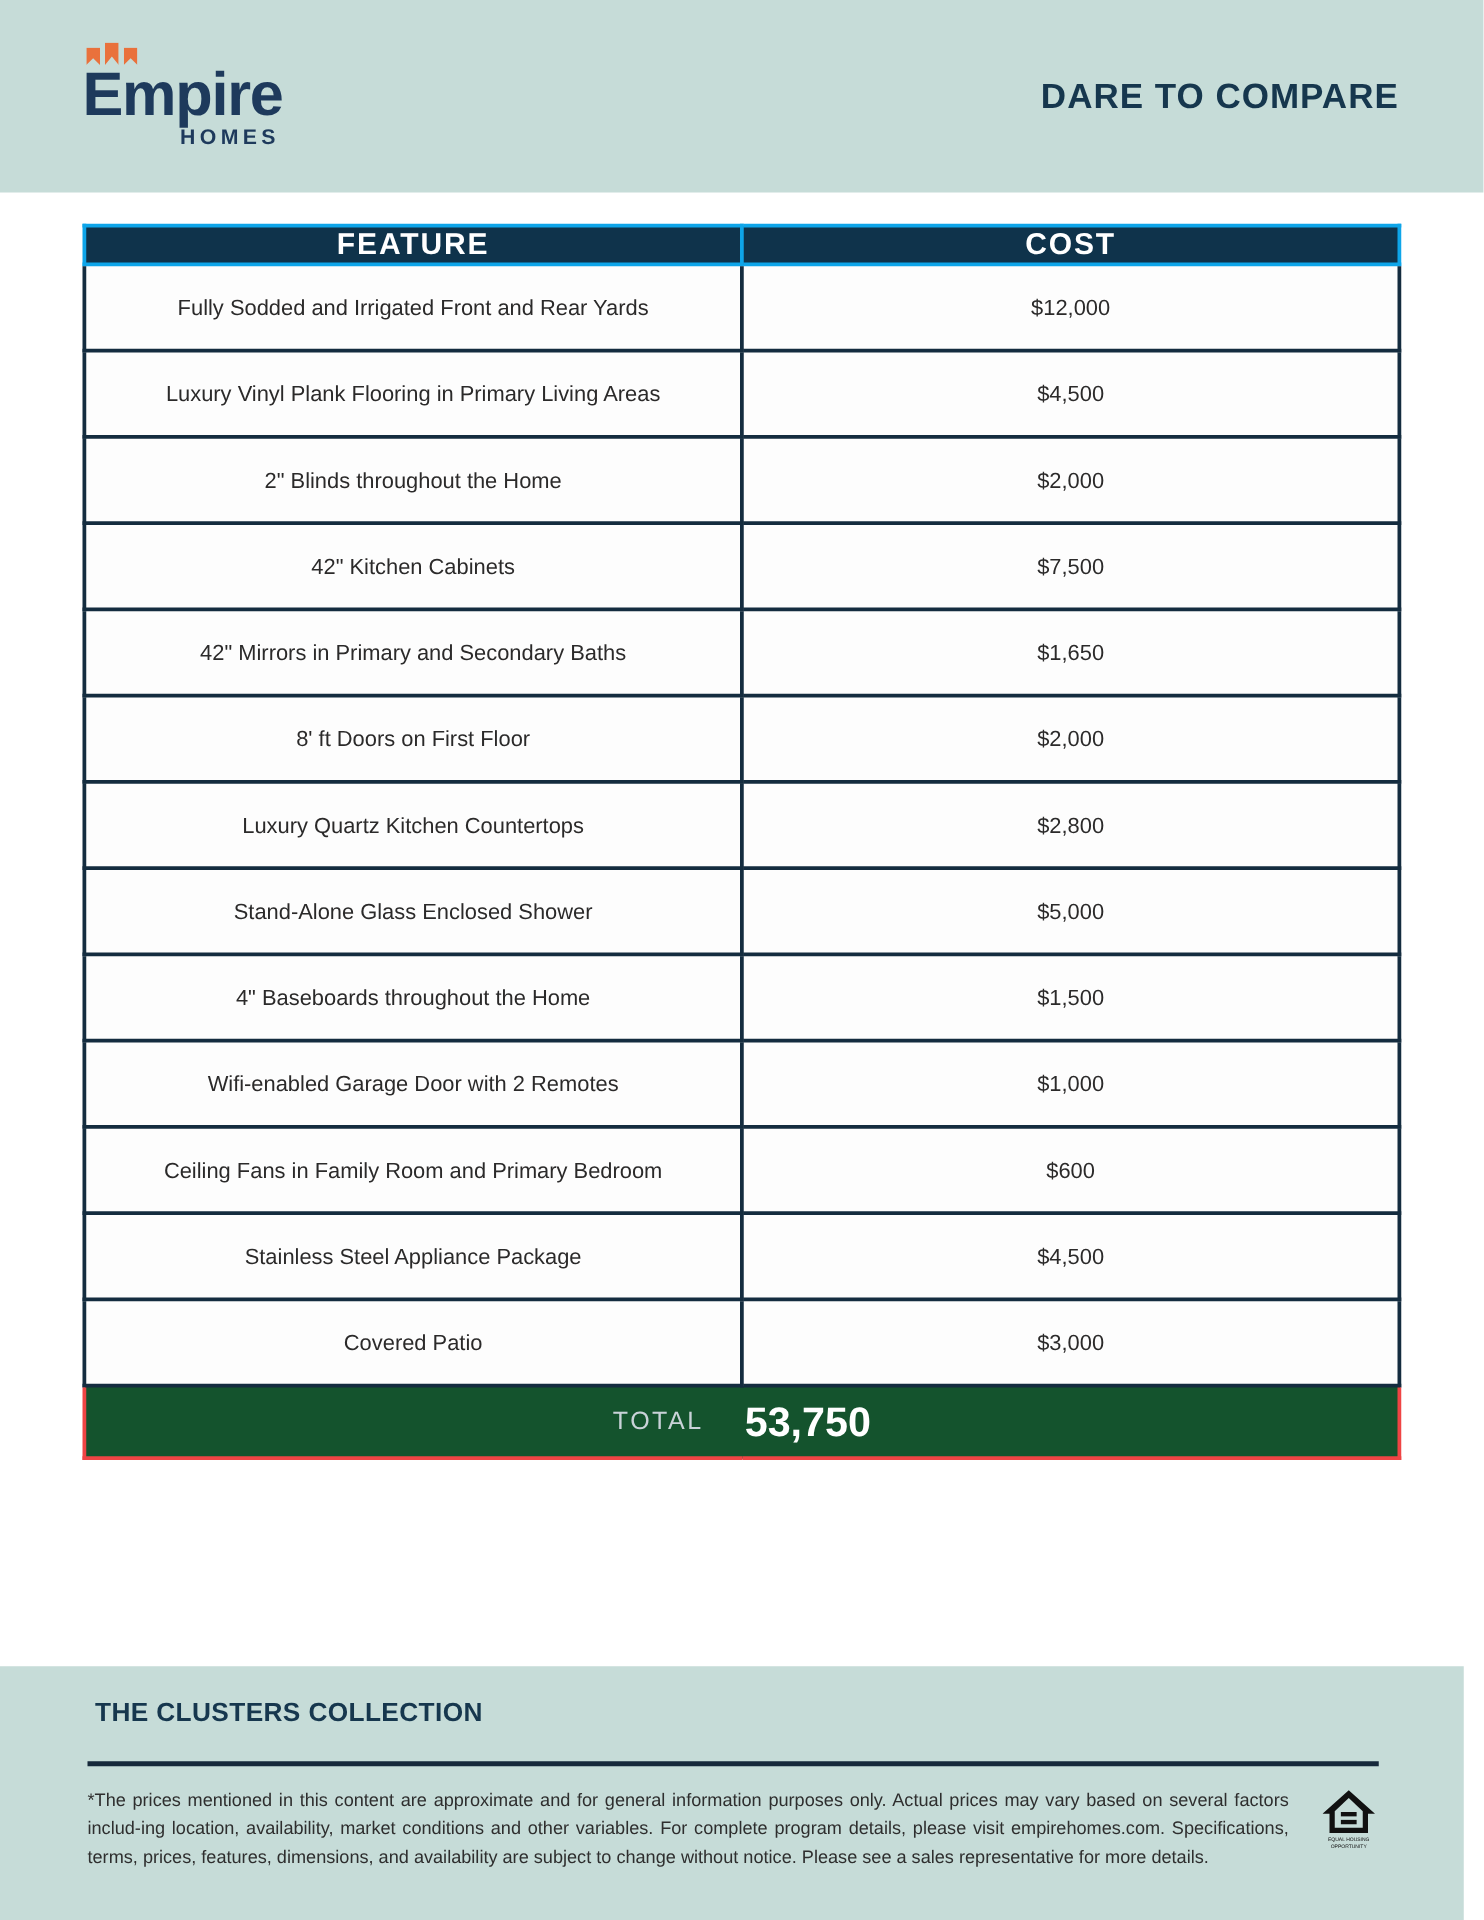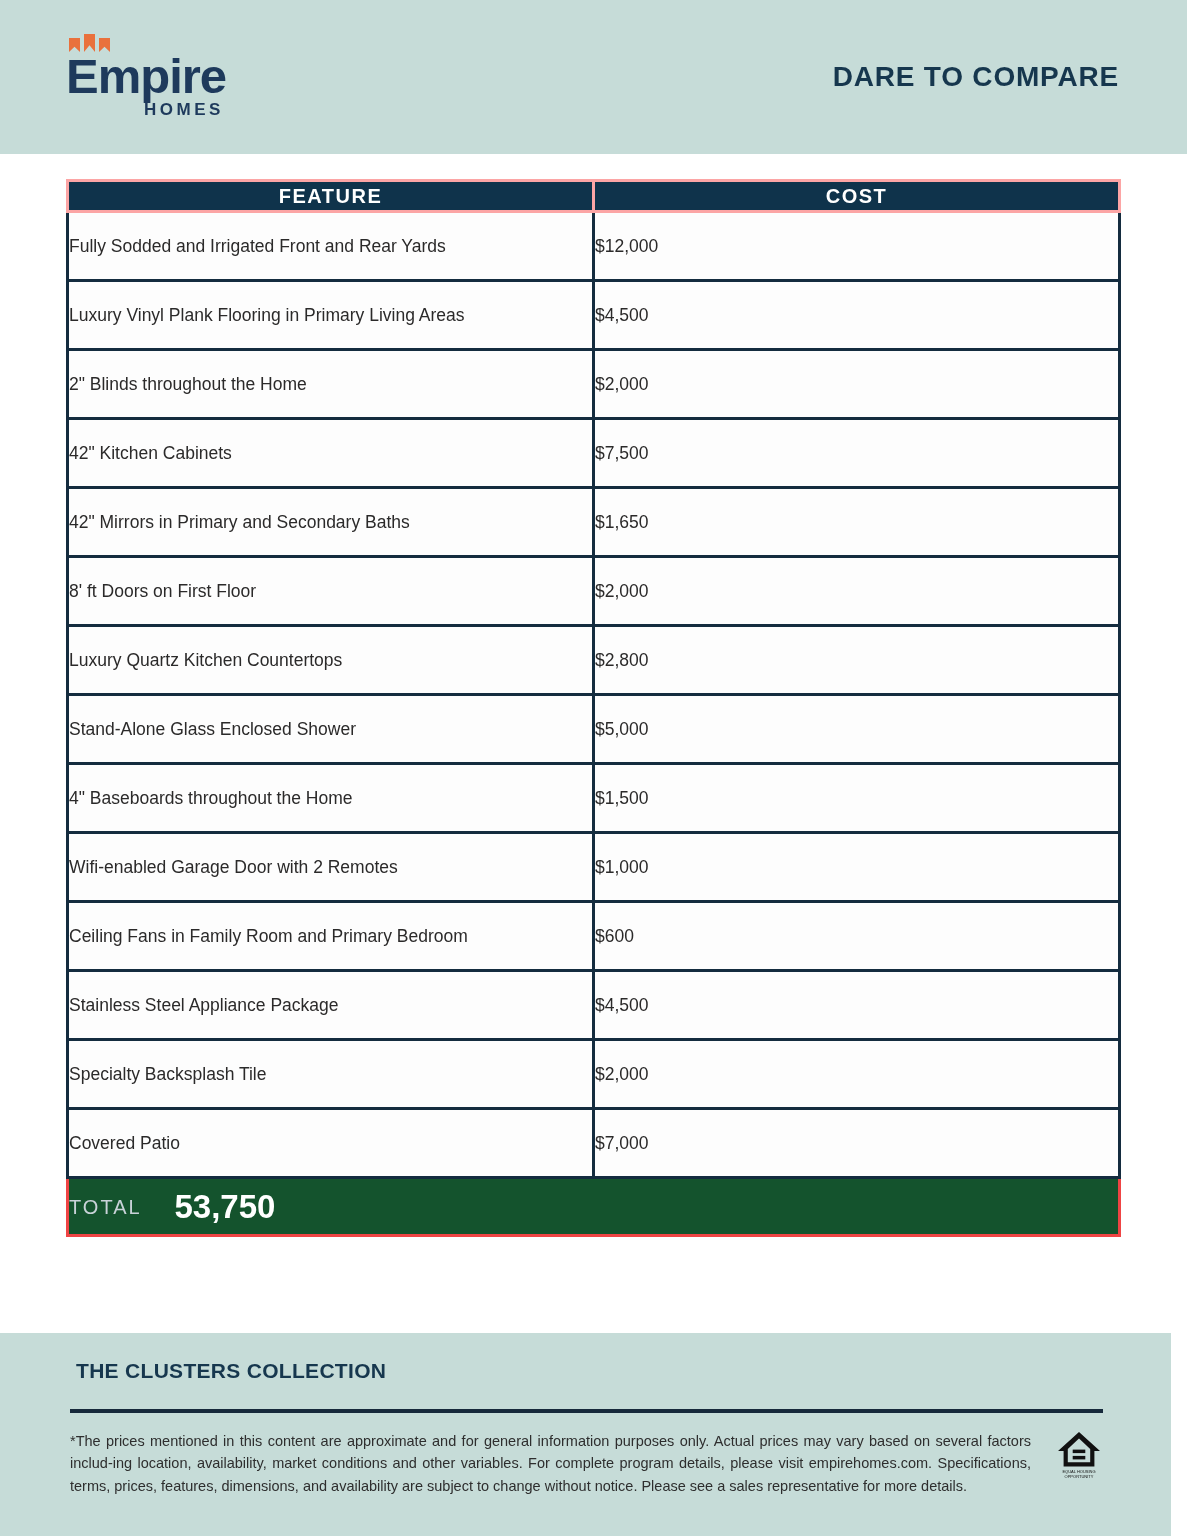--- a/index.html
+++ b/index.html
@@ -67,29 +67,30 @@
   .compare-table {
     width: 1055px;
     border-collapse: collapse;
     table-layout: fixed;
   }
   .compare-table col { width: 50%; }
   .compare-table th {
     background: #0f334b;
     color: #ffffff;
     height: 31px;
-    font-size: 20px;
+    font-size: 24px;
     font-weight: 600;
     letter-spacing: 1.5px;
-    border: 3px solid #fca5a5;
+    border: 3px solid #0ea5e9;
   }
   .compare-table td {
     height: 69px;
     background: #fdfdfd;
     border: 3px solid #142c3f;
+    text-align: center;
     font-size: 17.5px;
     color: #2b2a2a;
   }
   .compare-table tfoot td {
     background: #14532d;
     height: 58px;
     border: 3px solid #ef4444;
   }
   .total-label {
     color: #c9d2d8;
@@ -221,26 +222,22 @@
           </tr>
           <tr>
             <td>Ceiling Fans in Family Room and Primary Bedroom</td>
             <td>$600</td>
           </tr>
           <tr>
             <td>Stainless Steel Appliance Package</td>
             <td>$4,500</td>
           </tr>
           <tr>
-            <td>Specialty Backsplash Tile</td>
-            <td>$2,000</td>
-          </tr>
-          <tr>
             <td>Covered Patio</td>
-            <td>$7,000</td>
+            <td>$3,000</td>
           </tr>
         </tbody>
       <tfoot>
         <tr>
           <td colspan="2">
             <span class="total-label">TOTAL</span>
             <span class="total-value">53,750</span>
           </td>
         </tr>
       </tfoot>

